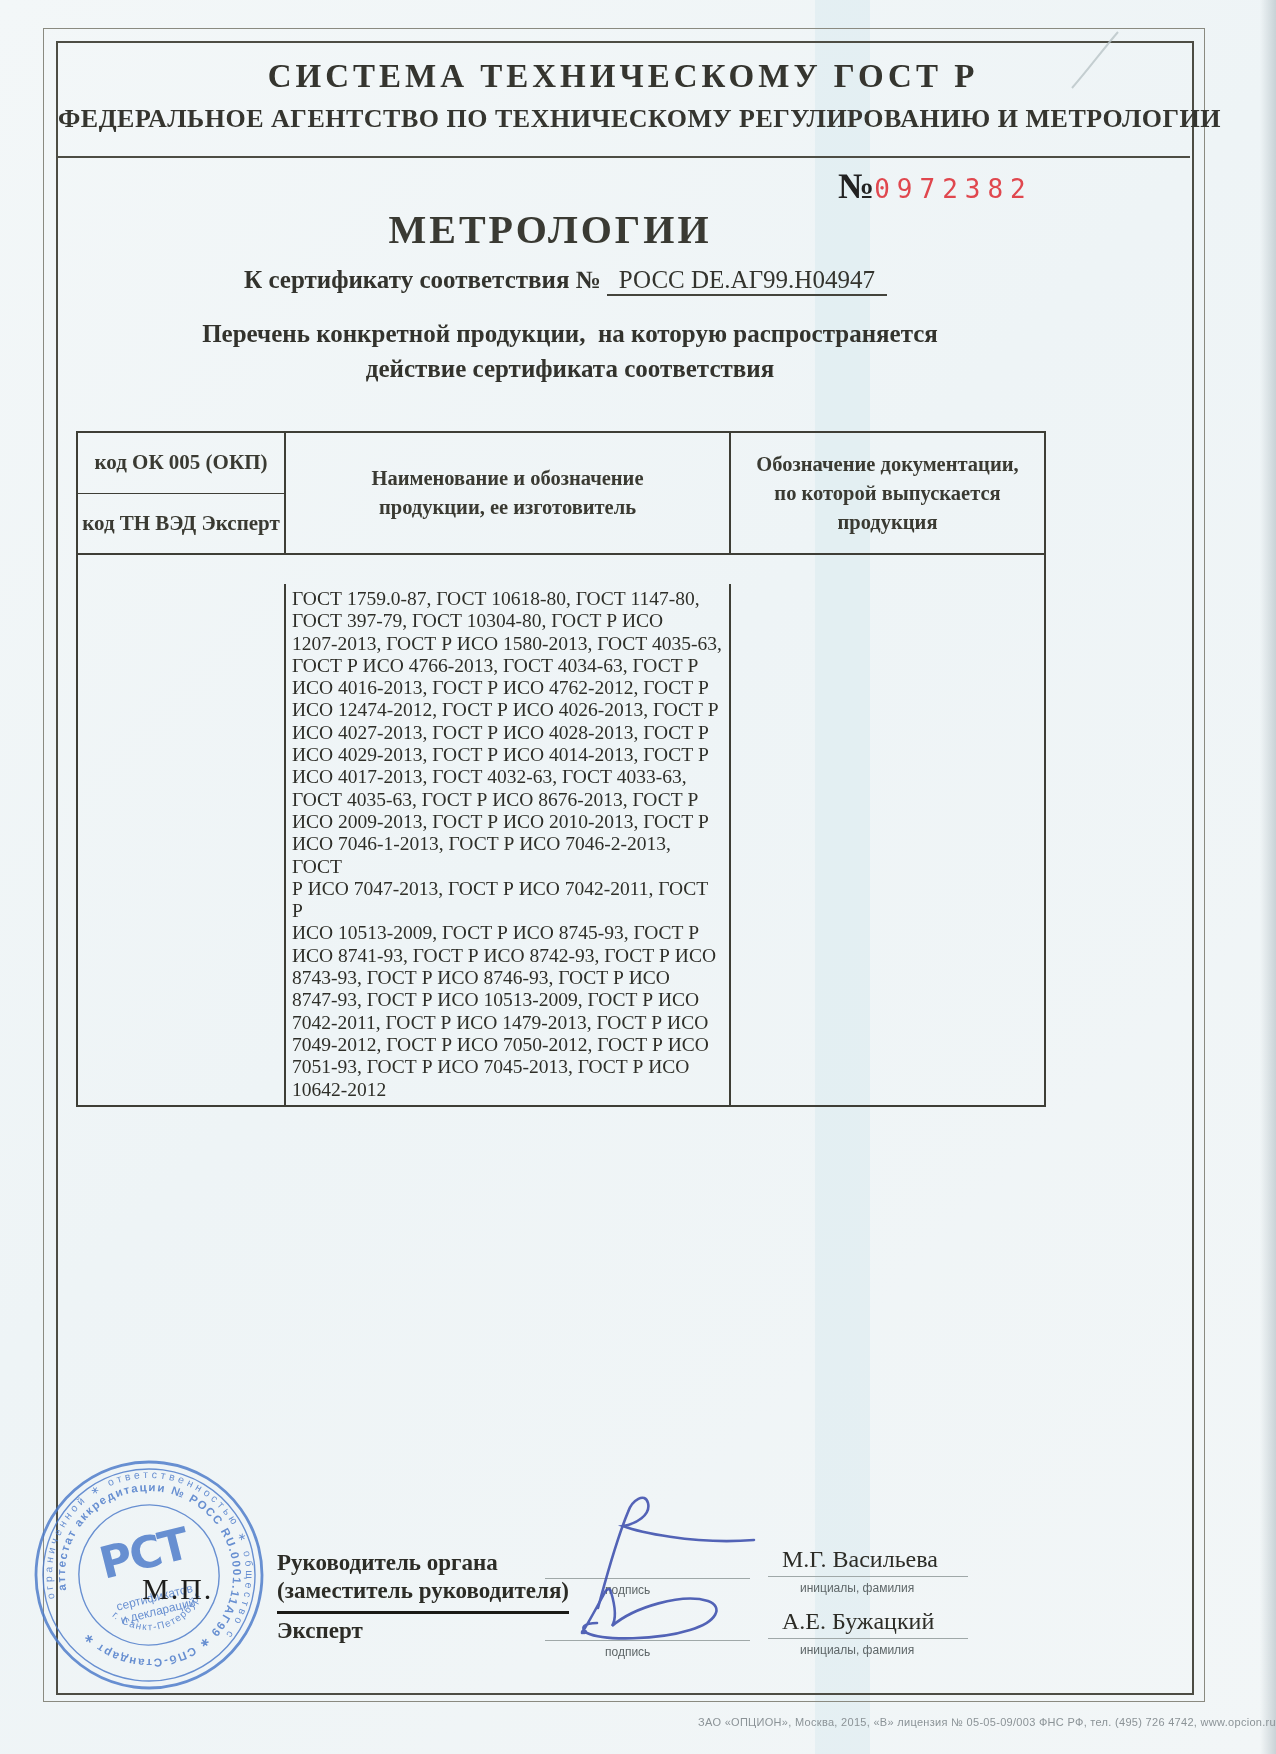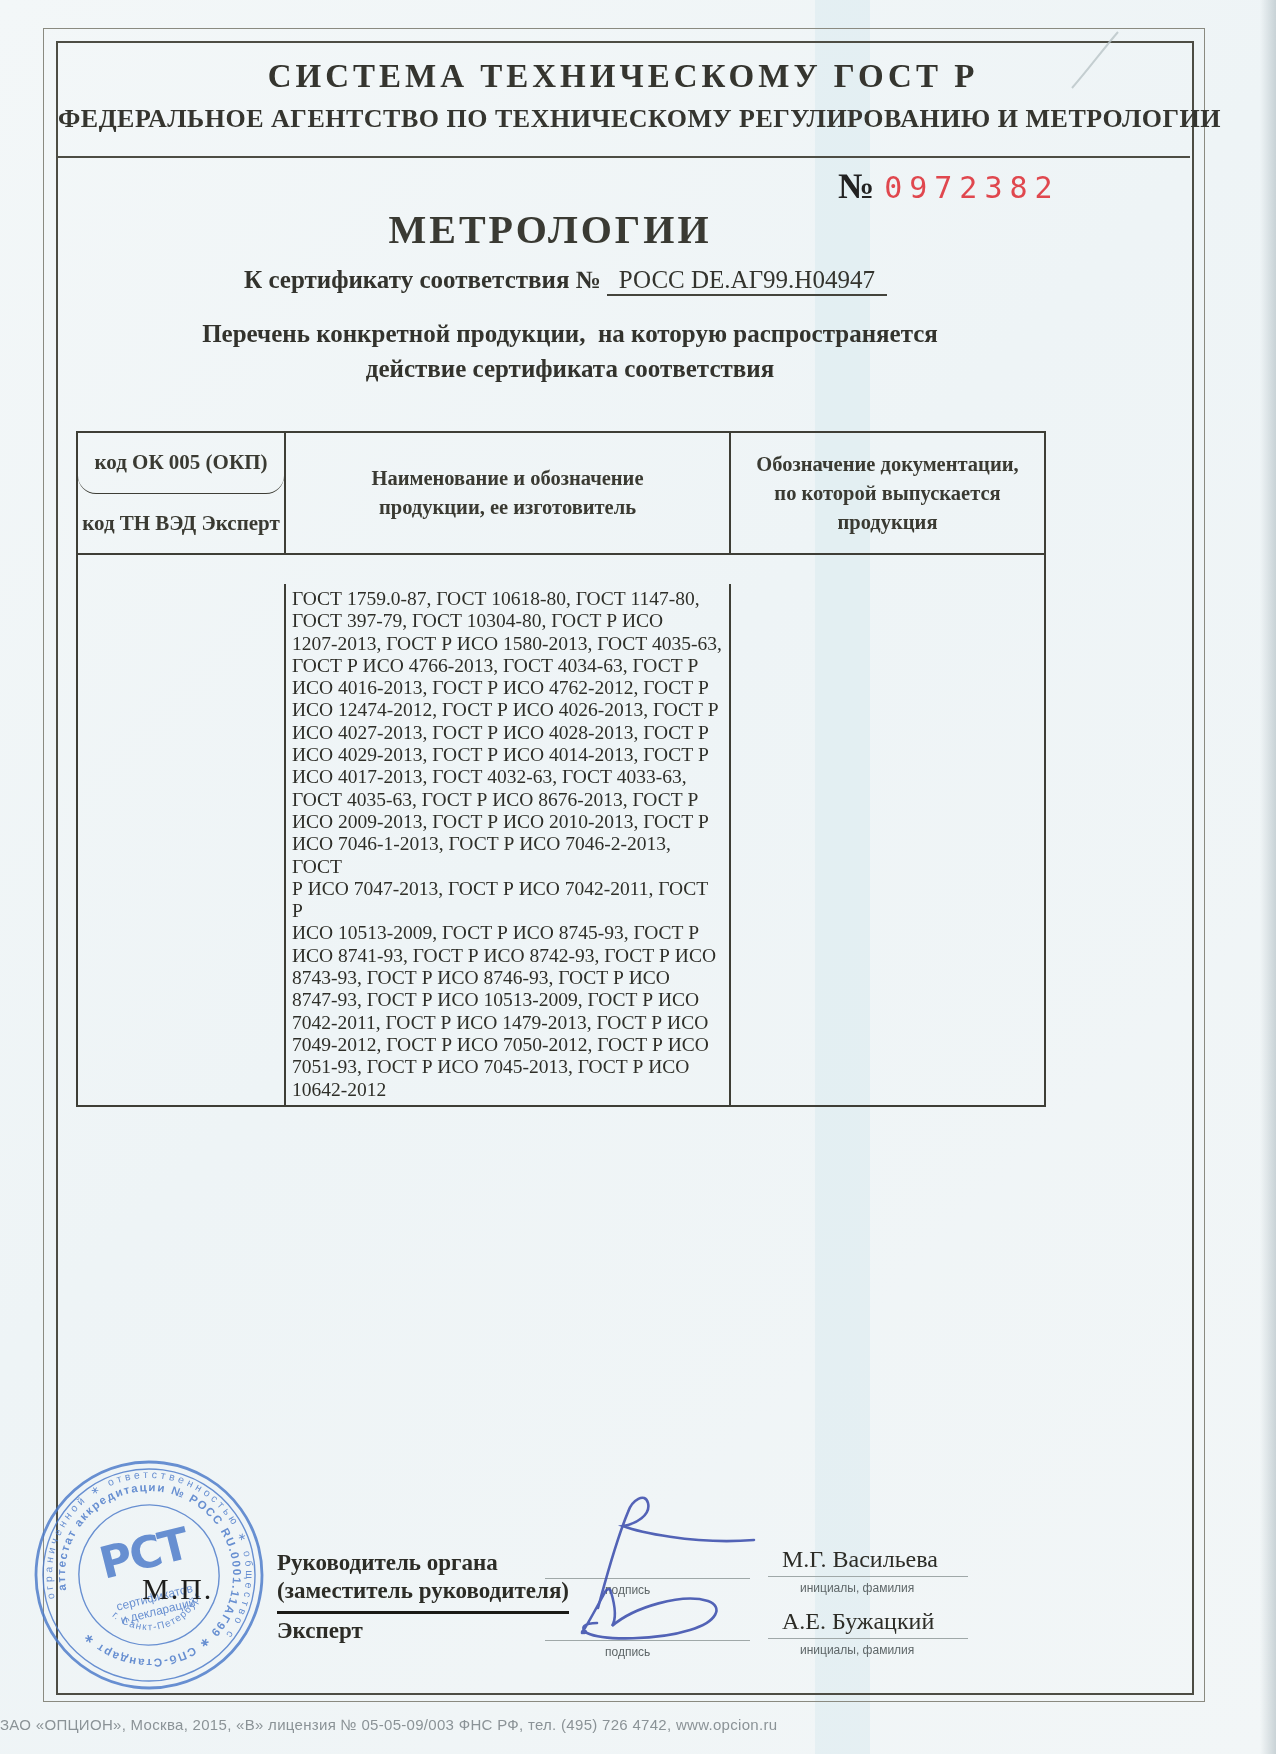--- a/index.html
+++ b/index.html
@@ -17,39 +17,39 @@
   .inner-frame{position:absolute; left:56px; top:41px; width:1134px; height:1650px; border:2px solid #4d4d44;}
   .header-sep{position:absolute; left:58px; top:156px; width:1132px; border-top:2px solid #4d4d44;}
   
   .hdr1{position:absolute; left:58px; top:58px; width:1130px; text-align:center;
         font-size:33px; font-weight:bold; letter-spacing:4px; color:#35352f; white-space:nowrap;}
   .hdr2{position:absolute; left:58px; top:104px; width:1130px; text-align:center;
         font-size:26px; font-weight:bold; letter-spacing:0.5px; color:#35352f; white-space:nowrap;}
   
   .doc-number{position:absolute; left:838px; top:165px; white-space:nowrap;}
   .doc-number .no{font-size:36px; color:#222; font-weight:bold;}
-  .doc-number .val{font-family:"DejaVu Sans Mono", monospace; font-size:30px; color:#e0474e; letter-spacing:7px; margin-left:10px;}
+  .doc-number .val{font-family:"DejaVu Sans Mono", monospace; font-size:26px; color:#e0474e; letter-spacing:7px; }
   
   .page-title{position:absolute; left:290px; top:206px; width:520px; text-align:center;
         font-size:40px; font-weight:bold; letter-spacing:3px; color:#3a3a33;}
   
   .cert-line{position:absolute; left:244px; top:266px; font-size:25px; font-weight:600; color:#33332d; white-space:nowrap;}
   .cert-line .val{font-weight:normal; border-bottom:2px solid #44443c; padding:0 12px 1px 12px; margin-left:6px;}
   
   .intro{position:absolute; left:70px; top:316px; width:1000px; text-align:center;
         font-size:25px; font-weight:bold; color:#33332d; line-height:35px; white-space:pre-wrap;}
   
   .tbl{position:absolute; left:76px; top:431px; width:966px; border:2px solid #3e3e36;}
   .tbl-row{display:grid; grid-template-columns:206px 445px 1fr;}
   .tbl-head{height:120px; border-bottom:2px solid #3e3e36;}
   .cell{box-sizing:border-box;}
   .c2,.c3{border-left:2px solid #3e3e36;}
   .col1-head{display:flex; flex-direction:column;}
   .col1-top,.col1-bot{flex:1; display:flex; align-items:center; justify-content:center;
-        font-size:21px; font-weight:600; color:#3a3a32;border-radius:18px;}
+        font-size:21px; font-weight:600; color:#3a3a32;}
   .col1-top{border-bottom:1.5px solid #3e3e36;}
   .head-txt{display:flex; align-items:center; justify-content:center; height:100%;
         text-align:center; font-size:20.5px; font-weight:600; color:#3a3a32; line-height:29px; white-space:pre-wrap;}
   .tbl-body{min-height:482px;margin-top:29px;}
   .gost-list{padding:4px 6px; font-size:19.5px; line-height:22.3px; color:#2e2e28; white-space:pre-wrap;}
   
   .stamp{position:absolute; left:30px; top:1456px; width:238px; height:238px;}
   .mp-label{position:absolute; left:142px; top:1572px; font-size:30px; color:#1e1e1c; letter-spacing:2px;}
   
   .role{position:absolute; left:277px; font-size:23px; font-weight:bold; color:#2c2c26; white-space:nowrap;}
@@ -66,22 +66,22 @@
   .name.n1{top:1546px;}
   .name.n2{top:1608px;}
   .name-line{position:absolute; left:768px; width:200px; border-top:1.5px solid #9fa8a8;}
   .name-line.nl1{top:1576px;}
   .name-line.nl2{top:1638px;}
   .fam1{left:800px; top:1581px;}
   .fam2{left:800px; top:1643px;}
   .sig-ink{position:absolute; left:540px; top:1460px;}
   .pencil{position:absolute; left:1060px; top:26px;}
   
-  .imprint{position:absolute; left:0; top:1716px; width:1276px; text-align:left;
-        font-family:"Liberation Sans", sans-serif; font-size:15px; color:#8b9397; letter-spacing:0.3px;}
+  .imprint{position:absolute; left:0; top:1716px; width:1276px; text-align:right;
+        font-family:"Liberation Sans", sans-serif; font-size:11px; color:#8b9397; letter-spacing:0.3px;}
 </style>
 </head>
 <body>
 
 <div class="page">
 
   <div class="streak mid"></div>
   <div class="streak edge"></div>
 
   <div class="outer-frame"></div>

